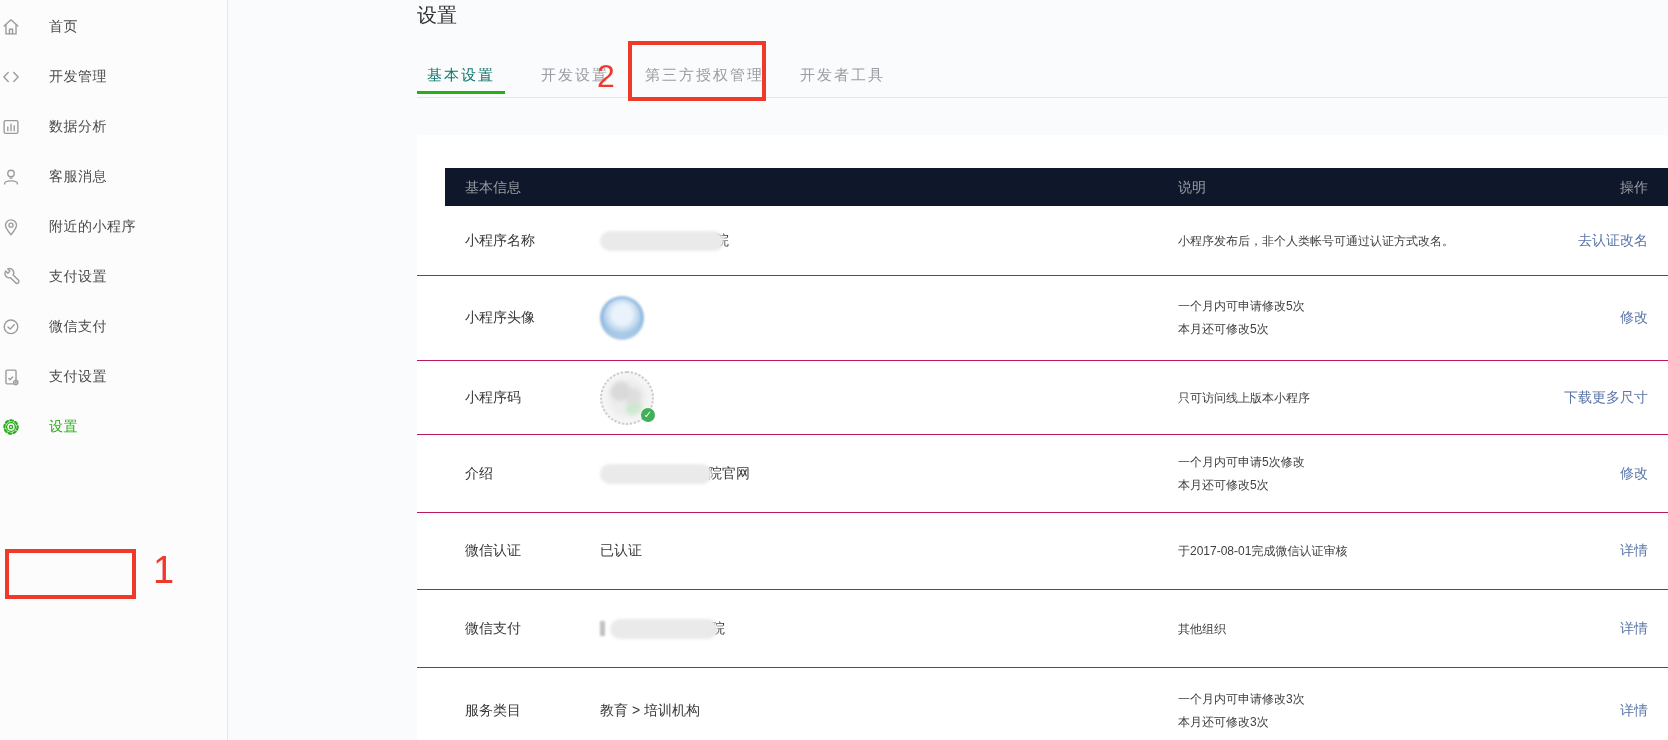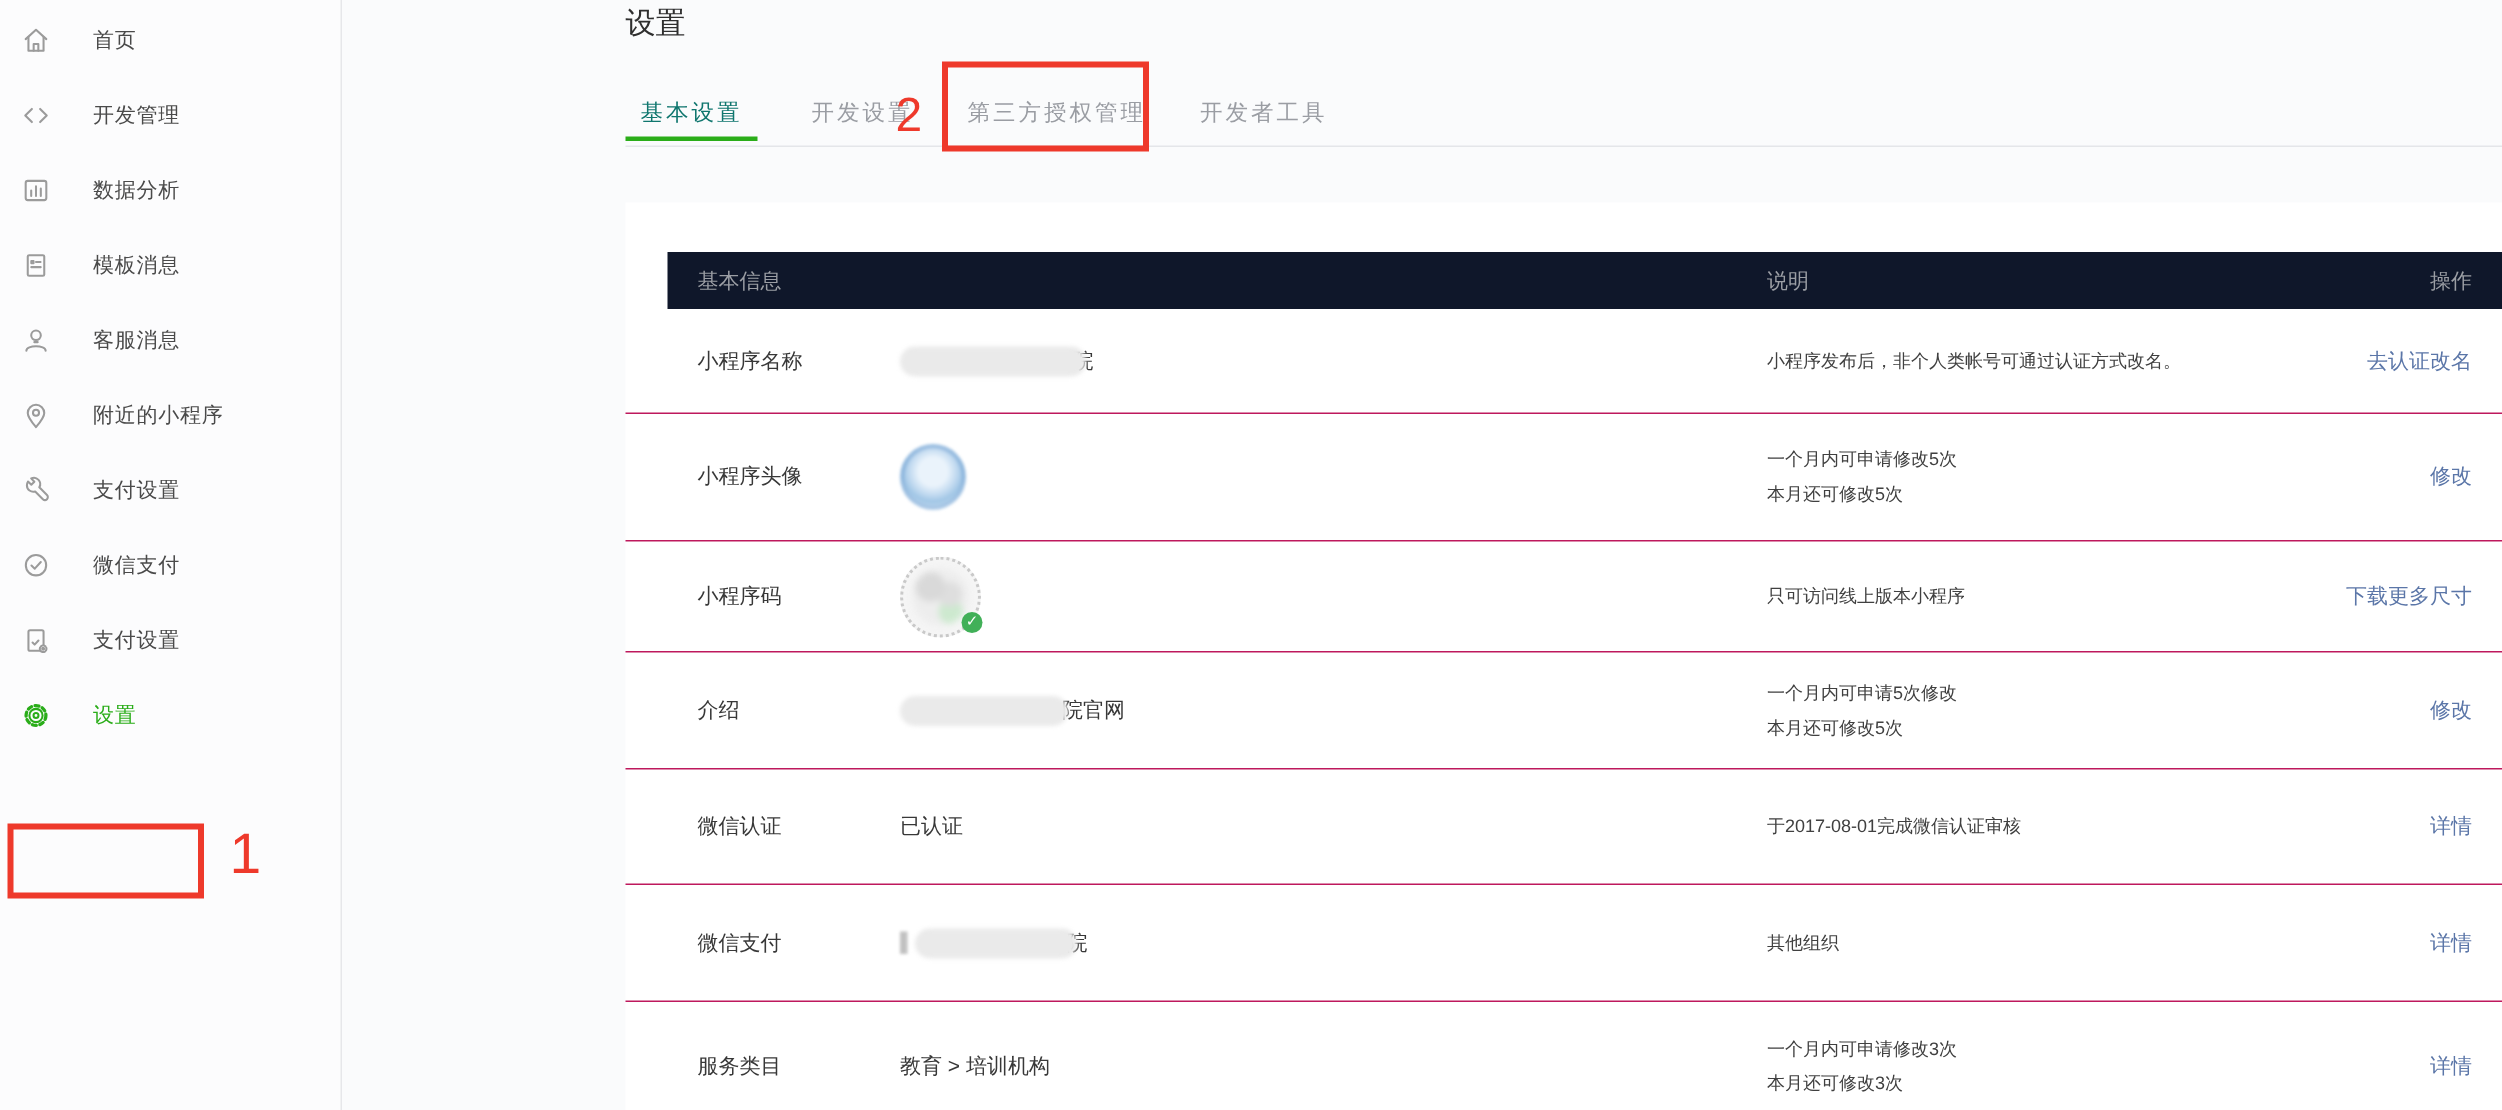--- a/index.html
+++ b/index.html
@@ -16,21 +16,21 @@
     --blue:#5b76a8;
   }
 
   
   .sidebar {
     position:absolute; left:0; top:0; width:228px; height:740px;
     background:#fcfcfd; border-right:1px solid #e6e7ea;
   }
   .nav { padding-top:2px; }
   .nav-item {
-    height:50px; display:flex; align-items:center; padding-left:13px;
+    height:50px; display:flex; align-items:center; 
     color:#4a4a4a; font-size:14px; cursor:pointer;
   }
   .nav-item .nav-icon { width:22px; height:22px; color:#9b9b9b; flex:0 0 22px; }
   .nav-item .nav-icon svg { width:22px; height:22px; display:block; }
   .nav-item .nav-label { margin-left:27px; letter-spacing:.5px; }
   .nav-item.active { color:var(--green); }
   .nav-item.active .nav-icon { color:var(--green); }
 
   
   .anno-box { position:absolute; border:4px solid var(--red); z-index:9; pointer-events:none; }
@@ -155,30 +155,20 @@
           <svg viewBox="0 0 24 24" fill="none" stroke="currentColor" stroke-width="1.5" stroke-linecap="round" stroke-linejoin="round">
             <rect x="4.5" y="5" width="15" height="14" rx="1.5"></rect>
             <path d="M8.5 16v-4M12 16V9M15.5 16v-5.5"></path>
           </svg>
         </span>
         <span class="nav-label">数据分析</span>
       </div>
       <div class="nav-item">
         <span class="nav-icon">
           <svg viewBox="0 0 24 24" fill="none" stroke="currentColor" stroke-width="1.5" stroke-linecap="round" stroke-linejoin="round">
-            <rect x="6" y="4.5" width="12" height="15" rx="1"></rect>
-            <rect x="8.6" y="8.7" width="1.6" height="1.6"></rect>
-            <path d="M12 9.5h3.3M8.6 13.2h6.8"></path>
-          </svg>
-        </span>
-        <span class="nav-label">模板消息</span>
-      </div>
-      <div class="nav-item">
-        <span class="nav-icon">
-          <svg viewBox="0 0 24 24" fill="none" stroke="currentColor" stroke-width="1.5" stroke-linecap="round" stroke-linejoin="round">
             <circle cx="12" cy="8.2" r="3.5"></circle>
             <path d="M5 19.5c0-4.4 14-4.4 14 0"></path>
             <path d="M10.8 13.2h2.4"></path>
           </svg>
         </span>
         <span class="nav-label">客服消息</span>
       </div>
       <div class="nav-item">
         <span class="nav-icon">
           <svg viewBox="0 0 24 24" fill="none" stroke="currentColor" stroke-width="1.5" stroke-linecap="round" stroke-linejoin="round">

